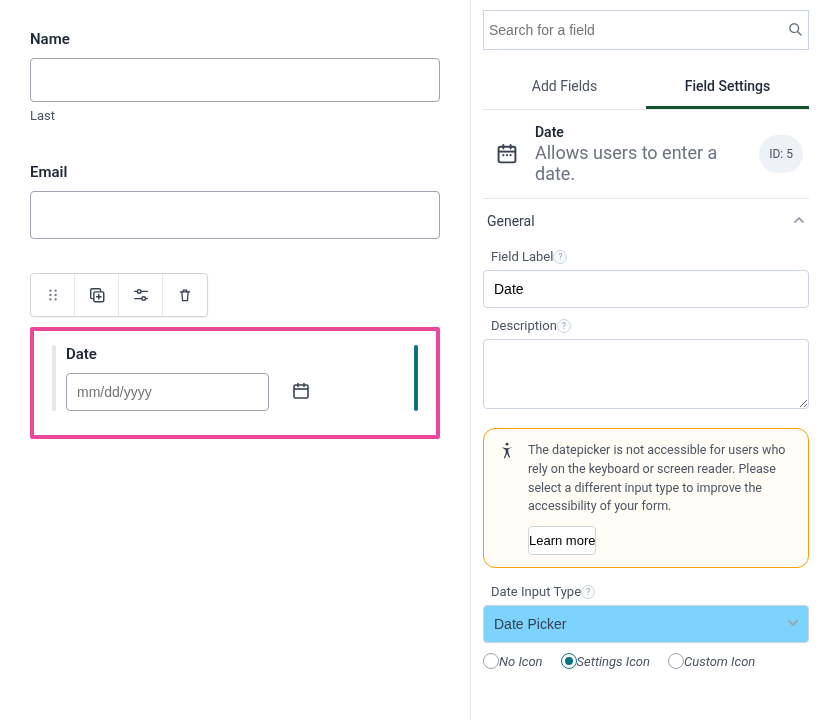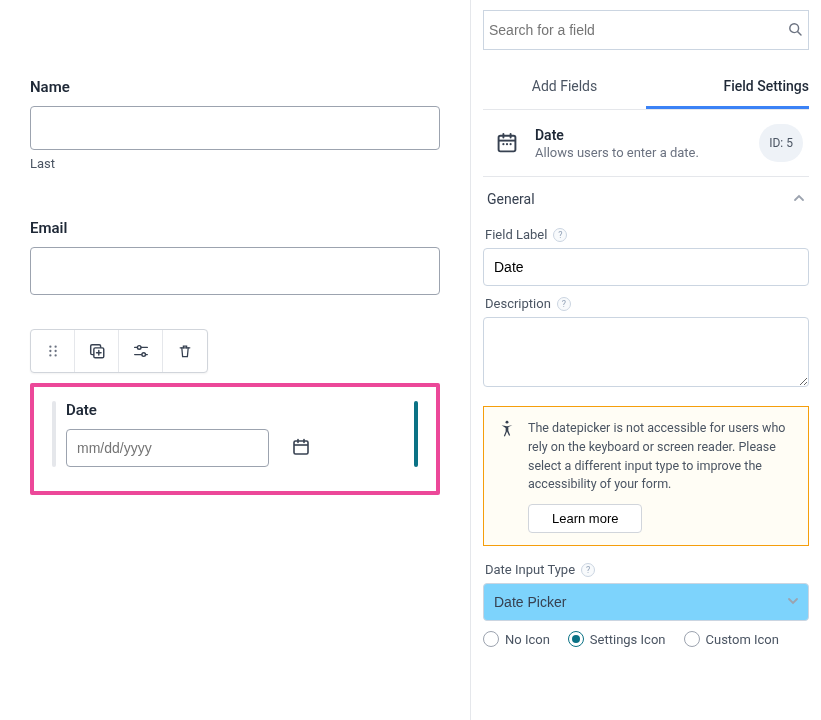--- a/index.html
+++ b/index.html
@@ -2,21 +2,21 @@
 <html><head>
 <meta charset="utf-8">
 <style>
   * { box-sizing: border-box; margin: 0; padding: 0; }
   body { font-family: -apple-system, BlinkMacSystemFont, "Segoe UI", Roboto, sans-serif; font-size: 14px; color: #333; background: #fff; width: 821px; height: 720px; overflow: hidden; }
   .app { display: flex; width: 100%; height: 100%; }
   .canvas { flex: 0 0 470px; padding: 30px 30px 0 30px; position: relative; }
   .sidebar { flex: 1; border-left: 1px solid #e5e7eb; padding: 10px 12px 0 12px; overflow-y: auto; }
 
   
-  .field-block { margin-bottom: 40px; margin-top: 48px; }
+  .field-block { margin-bottom: 40px; }
   .field-label { font-size: 15px; font-weight: 600; color: #1f2937; margin-bottom: 10px; }
   .name-row { display: flex; gap: 8px; }
   .name-row .col { flex: 1; }
   .text-input { width: 100%; height: 44px; border: 1px solid #9ca3af; border-radius: 4px; padding: 0 10px; font-size: 14px; }
   .sub-label { font-size: 13px; color: #4b5563; margin-top: 6px; }
   .email-block .text-input { height: 48px; }
 
   
   .field-toolbar { display: inline-flex; border: 1px solid #d1d5db; border-radius: 4px; background: #fff; margin-top: -6px; box-shadow: 0 1px 2px rgba(0,0,0,0.05); }
   .tool-btn { width: 44px; height: 42px; display: flex; align-items: center; justify-content: center; border-right: 1px solid #e5e7eb; cursor: pointer; }
@@ -28,44 +28,44 @@
   .selected-wrap .accent { width: 4px; background: #0b7285; border-radius: 2px; margin-left: 10px; align-self: stretch; }
   .selected-content { flex: 1; }
   .date-row { display: flex; align-items: center; gap: 22px; margin-top: 8px; }
   .date-input { flex: 0 0 180px; height: 38px; border: 1px solid #9ca3af; border-radius: 4px; padding: 0 10px; font-size: 14px; color: #6b7280; }
 
   
   .search-wrap { display: flex; align-items: center; border: 1px solid #cbd5e1; border-radius: 0; height: 40px; padding: 0 5px; margin-bottom: 16px; }
   .search-wrap input { flex: 1; border: none; outline: none; font-size: 14px; color: #6b7280; }
   .tabs { display: flex; border-bottom: 1px solid #e5e7eb; margin-bottom: 0; }
   .tab { flex: 1; text-align: center; padding: 12px 0; font-size: 14px; color: #4b5563; cursor: pointer; }
-  .tab.active { color: #1f2937; font-weight: 500; border-bottom: 3px solid #3b82f6; text-align: right; }
+  .tab.active { color: #1f2937; font-weight: 500; border-bottom: 3px solid #14532d; }
   .field-header { display: flex; align-items: center; padding: 14px 6px; border-bottom: 1px solid #e5e7eb; }
   .field-header .ico { width: 36px; height: 36px; display: flex; align-items: center; justify-content: center; margin-right: 10px; }
   .field-header .titles { flex: 1; }
   .field-header .t { font-size: 14px; font-weight: 600; color: #1f2937; }
-  .field-header .d { font-size: 13px; color: #6b7280; margin-top: 2px; }
+  .field-header .d { font-size: 18px; color: #6b7280; margin-top: 2px; }
   .id-badge { font-size: 12px; color: #4b5563; background: #eef2f7; border-radius: 999px; padding: 12px 10px; }
 
   .section-header { display: flex; align-items: center; justify-content: space-between; padding: 14px 4px 10px 4px; font-size: 14px; color: #374151; cursor: pointer; }
-  .form-label { font-size: 13px; color: #4b5563; margin: 10px 2px 6px 2px; display: flex; align-items: center; gap: 6px; }
+  .form-label { font-size: 13px; color: #4b5563; margin: 10px 2px 6px 8px; display: flex; align-items: center; }
   .help-dot { display: inline-flex; width: 14px; height: 14px; border: 1px solid #cbd5e1; border-radius: 50%; align-items: center; justify-content: center; font-size: 9px; color: #94a3b8; background: #f8fafc; }
   .setting-input { width: 100%; height: 38px; border: 1px solid #cbd5e1; border-radius: 4px; padding: 0 10px; font-size: 14px; }
   .setting-textarea { width: 100%; height: 70px; border: 1px solid #cbd5e1; border-radius: 4px; padding: 6px 8px; resize: both; font-family: inherit; }
 
-  .notice { border: 1px solid #f59e0b; border-radius: 0; background: #fffdf5; padding: 12px 14px; margin-top: 16px; display: flex; gap: 12px; }
+  .notice { border: 1px solid #f59e0b; border-radius: 12px; background: #fffdf5; padding: 12px 14px; margin-top: 16px; display: flex; gap: 12px; }
   .notice .msg { font-size: 12.5px; color: #4b5563; line-height: 1.5; }
-  .learn-btn { display: inline-block; margin-top: 10px; padding: 6px 23px; border: 1px solid #d1d5db; border-radius: 4px; font-size: 13px; background: #fff; cursor: pointer; }
+  .learn-btn { display: inline-block; margin-top: 10px; padding: 6px 0; border: 1px solid #d1d5db; border-radius: 4px; font-size: 13px; background: #fff; cursor: pointer; }
 
   .select-wrap { position: relative; }
   .select-wrap select { width: 100%; height: 38px; border: 1px solid #cbd5e1; border-radius: 4px; padding: 0 10px; font-size: 14px; appearance: none; background: #7dd3fc; color: #374151; }
   .select-wrap .chev { position: absolute; right: 10px; top: 50%; transform: translateY(-50%); pointer-events: none; color: #9ca3af; }
 
   .radio-row { display: flex; gap: 18px; margin-top: 10px; align-items: center; font-size: 13px; color: #4b5563; }
-  .radio-opt { display: flex; align-items: center; gap: 6px; cursor: pointer; }
+  .radio-opt { display: flex; align-items: center; cursor: pointer; font-style: italic; }
   .radio-circle { width: 16px; height: 16px; border: 1.5px solid #9ca3af; border-radius: 50%; display: inline-flex; align-items: center; justify-content: center; }
   .radio-circle.sel { border-color: #0b7285; }
   .radio-dot { width: 8px; height: 8px; border-radius: 50%; background: #0b7285; }
 </style>
 </head>
 <body>
 
 <div class="app">
 
   <div class="canvas">

